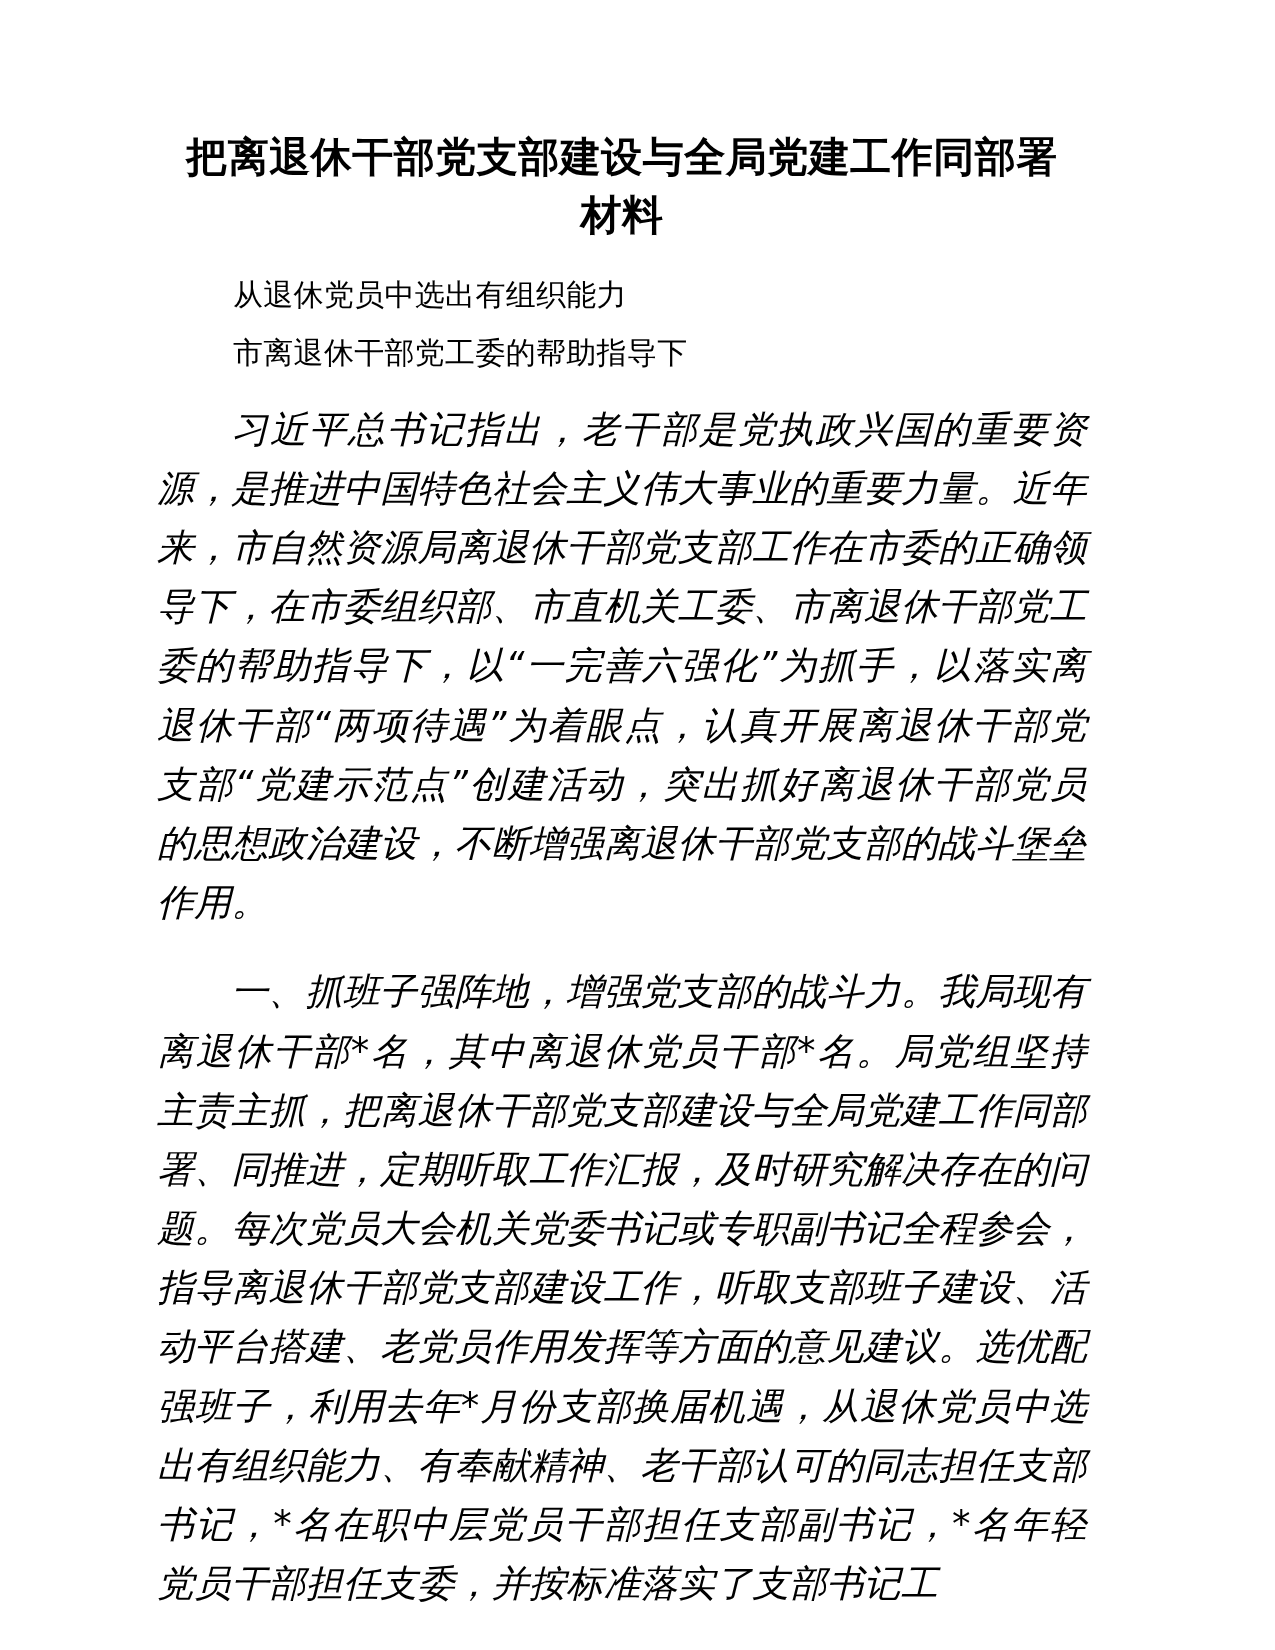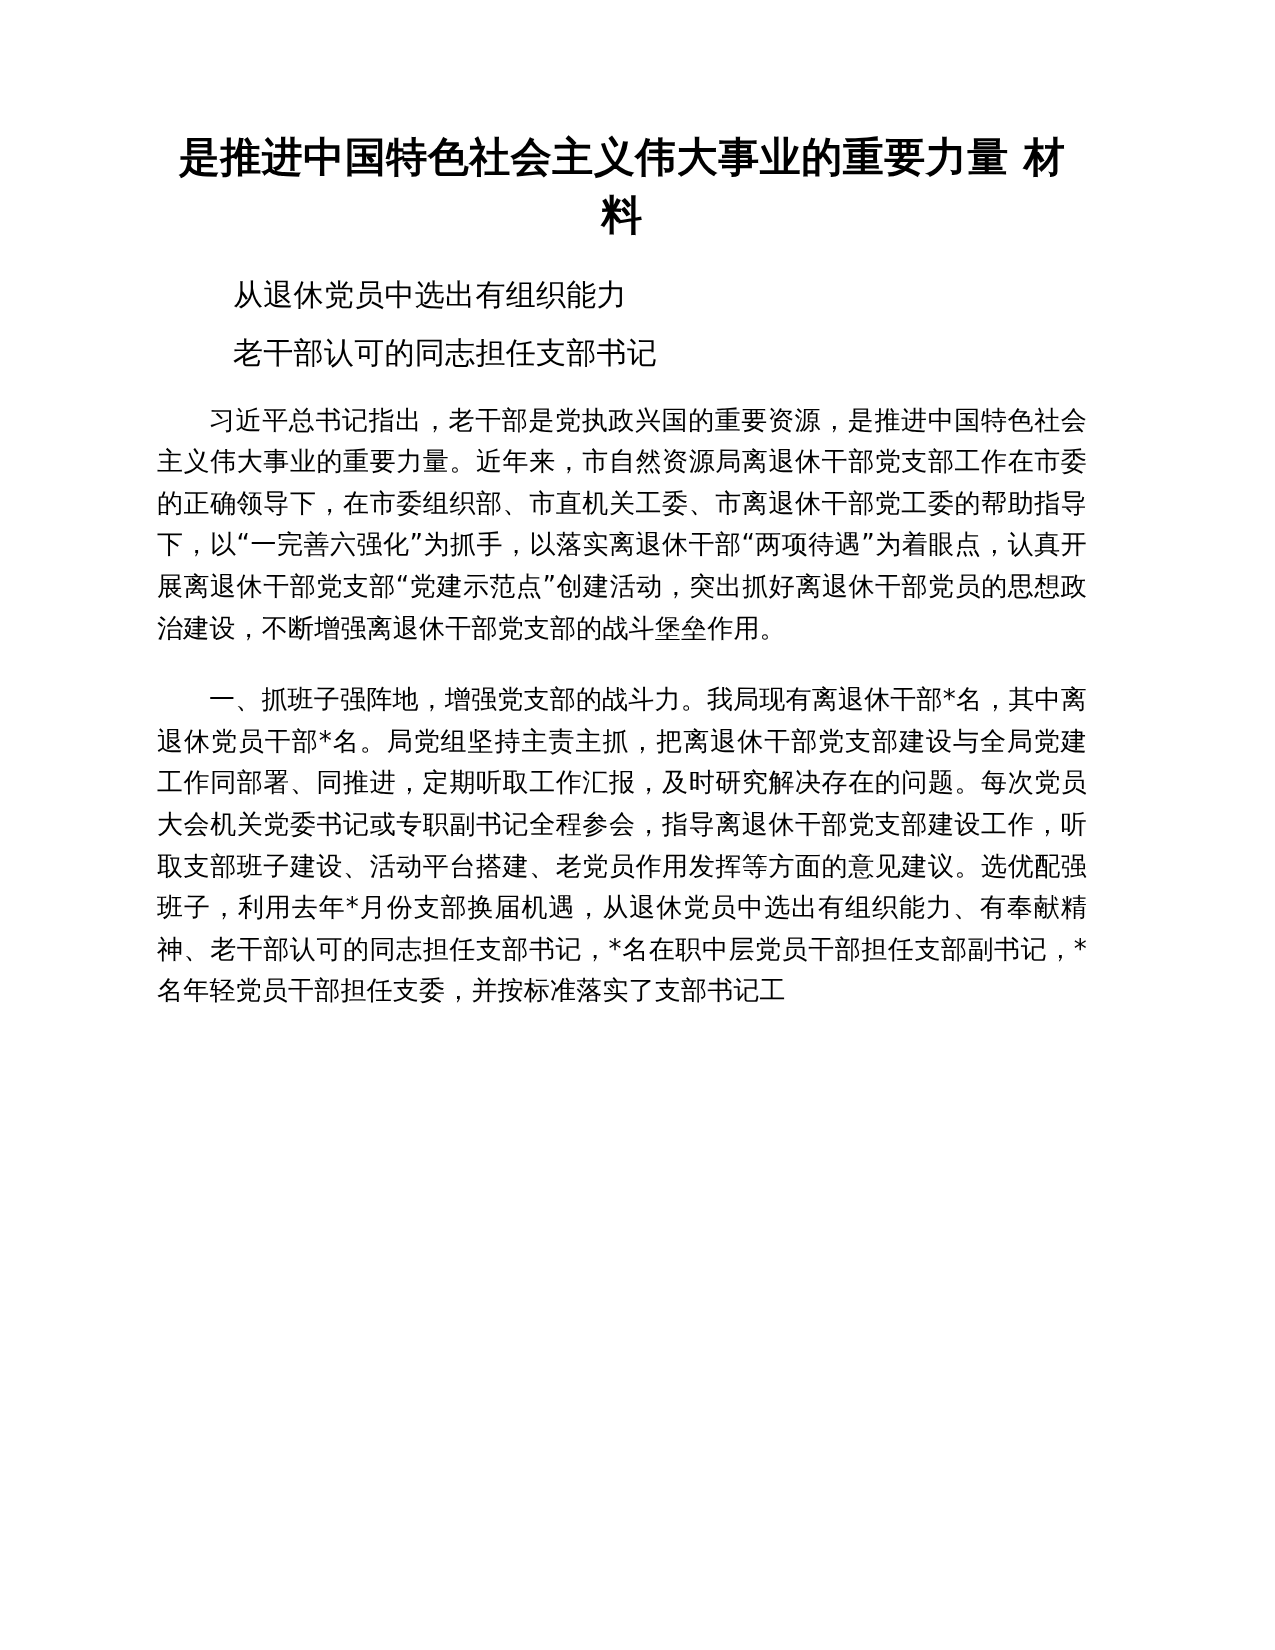--- a/index.html
+++ b/index.html
@@ -51,52 +51,53 @@
     padding-left: 76px;
     letter-spacing: 0.3px;
     color: #000000;
   }
 
   
   .body-block {
     margin-top: 18px;
   }
   .para {
-    font-size: 26px;
+    font-size: 37px;
     line-height: 1.60;
     text-align: justify;
     text-justify: inter-character;
     text-indent: 2em;
     letter-spacing: 0.2px;
     margin: 0 0 16px 0;
     color: #000000;
     word-break: break-all;
+    font-style: italic;
   }
   .para:last-child {
     margin-bottom: 0;
     margin-top: 30px;
   }
   .para-gap {
     margin-top: 30px;
   }
 </style>
 </head>
 <body>
 
 <div class="page">
   <div class="content">
 
     <h1 class="doc-title">
-      <span>是推进中国特色社会主义伟大事业的重要力量</span>
+      <span>把离退休干部党支部建设与全局党建工作同部署</span>
       <span>材料</span>
     </h1>
 
     <div class="subtitle-block">
       <div class="subtitle-line">从退休党员中选出有组织能力</div>
-      <div class="subtitle-line">老干部认可的同志担任支部书记</div>
+      <div class="subtitle-line">市离退休干部党工委的帮助指导下</div>
     </div>
 
     <div class="body-block">
       <p class="para">习近平总书记指出，老干部是党执政兴国的重要资源，是推进中国特色社会主义伟大事业的重要力量。近年来，市自然资源局离退休干部党支部工作在市委的正确领导下，在市委组织部、市直机关工委、市离退休干部党工委的帮助指导下，以“一完善六强化”为抓手，以落实离退休干部“两项待遇”为着眼点，认真开展离退休干部党支部“党建示范点”创建活动，突出抓好离退休干部党员的思想政治建设，不断增强离退休干部党支部的战斗堡垒作用。</p>
       <p class="para para-gap">一、抓班子强阵地，增强党支部的战斗力。我局现有离退休干部*名，其中离退休党员干部*名。局党组坚持主责主抓，把离退休干部党支部建设与全局党建工作同部署、同推进，定期听取工作汇报，及时研究解决存在的问题。每次党员大会机关党委书记或专职副书记全程参会，指导离退休干部党支部建设工作，听取支部班子建设、活动平台搭建、老党员作用发挥等方面的意见建议。选优配强班子，利用去年*月份支部换届机遇，从退休党员中选出有组织能力、有奉献精神、老干部认可的同志担任支部书记，*名在职中层党员干部担任支部副书记，*名年轻党员干部担任支委，并按标准落实了支部书记工</p>
     </div>
 
   </div>
 </div>
 

